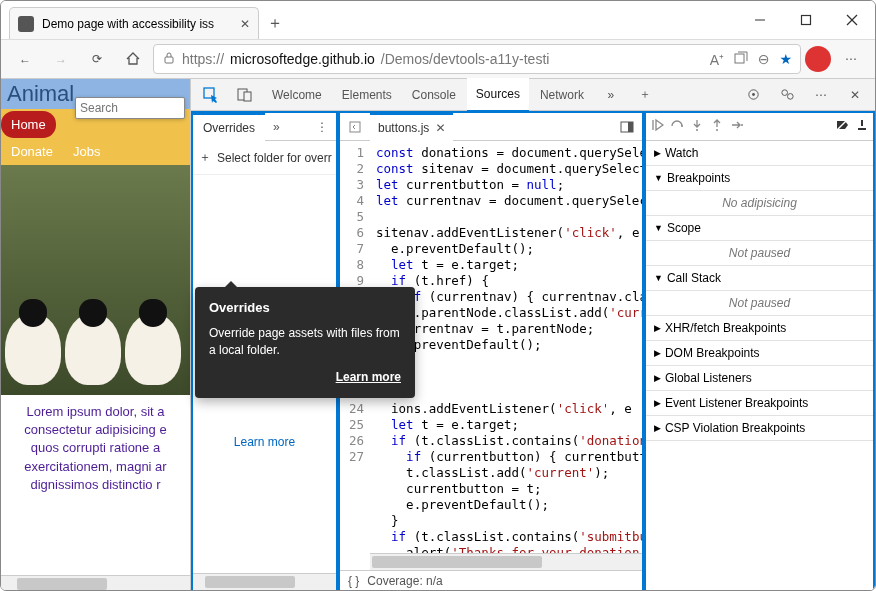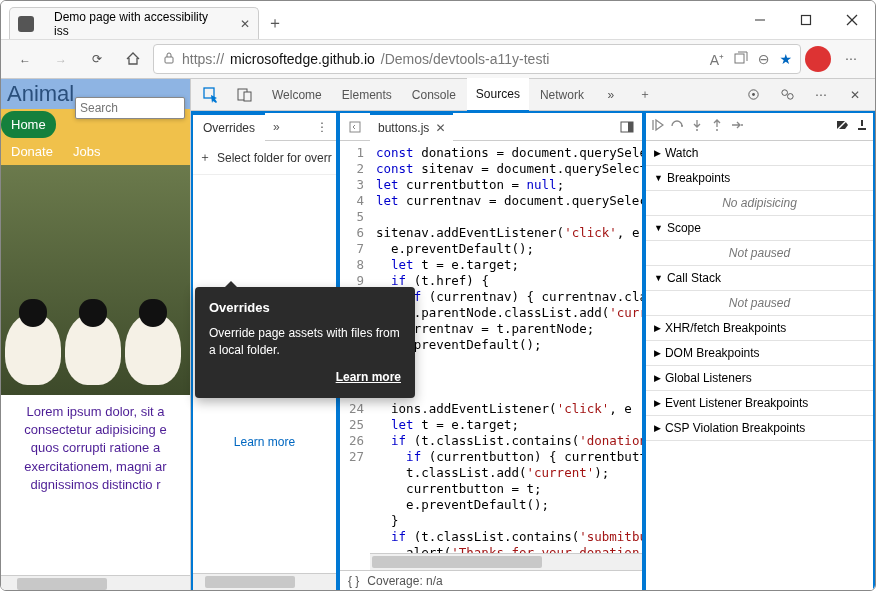--- a/index.html
+++ b/index.html
@@ -1,19 +1,19 @@
 <!DOCTYPE html>
 <html><head>
 <meta charset="utf-8">
 <style>
   * { box-sizing: border-box; margin: 0; padding: 0; }
   body { font-family: "Segoe UI", Arial, sans-serif; font-size: 12px; width: 876px; height: 591px; overflow: hidden; background: #fff; border: 1px solid #888; border-radius: 6px; position: relative; }
   
   .titlebar { height: 38px; background: #fff; display: flex; align-items: flex-end; padding-left: 8px; }
-  .tab { background: #f7f7f7; border: 1px solid #ccc; border-bottom: none; height: 32px; display: flex; align-items: center; padding: 0 8px; border-radius: 5px 5px 0 0; width: 250px; gap: 20px; font-size: 12px; }
+  .tab { background: #f7f7f7; border: 1px solid #ccc; border-bottom: none; height: 32px; display: flex; align-items: center; padding: 0 8px; border-radius: 5px 5px 0 0; width: 250px; gap: 8px; font-size: 12px; }
   .tab .fav { width: 16px; height: 16px; background: #555; border-radius: 3px; flex: none; }
   .tab .close { margin-left: auto; color: #555; }
   .newtab { width: 32px; height: 32px; display: flex; align-items: center; justify-content: center; color: #555; font-size: 16px; }
   .wincontrols { margin-left: auto; display: flex; height: 38px; }
   .wincontrols div { width: 46px; display: flex; align-items: center; justify-content: center; color: #333; }
   .wincontrols svg { width: 12px; height: 12px; }
   
   .addrbar { height: 40px; background: #f7f7f7; border-top: 1px solid #ddd; border-bottom: 1px solid #ccc; display: flex; align-items: center; padding: 0 8px; gap: 4px; }
   .iconbtn { width: 32px; height: 32px; display: flex; align-items: center; justify-content: center; color: #555; border-radius: 4px; }
   .urlbox { flex: 1; height: 30px; background: #fff; border: 1px solid #ccc; border-radius: 4px; display: flex; align-items: center; padding: 0 8px; gap: 6px; font-size: 14px; color: #777; }
@@ -22,21 +22,21 @@
   .star { color: #0067c0; }
   
   .main { height: 513px; display: flex; }
   
   .page { width: 190px; background: #fff; position: relative; overflow: hidden; border-right: 1px solid #ccc; }
   .banner { background: #8eb4e3; height: 30px; color: #2a4f7c; font-size: 22px; padding: 0 6px; display: flex; align-items: center; }
   .searchbox { position: absolute; left: 74px; top: 18px; width: 110px; height: 22px; border: 1px solid #888; background: #fff; font-size: 12px; padding: 2px 4px; color: #888; border-radius: 2px; box-shadow: 0 1px 4px rgba(0,0,0,0.2); }
   .nav { background: #f0c14b; padding: 2px 0 0 0; }
   .navrow { display: flex; }
   .navitem { color: #fff; padding: 6px 10px; font-size: 13px; }
-  .navitem.home { background: #15803d; border-radius: 13px; }
+  .navitem.home { background: #b91c1c; border-radius: 13px; }
   .photo { height: 230px; background: linear-gradient(#6b7a4c, #3d4a2a); display: flex; align-items: flex-end; gap: 4px; padding: 0 4px 10px; }
   .sheep { width: 56px; height: 72px; background: #f5f1e6; border-radius: 50% 50% 40% 40%; position: relative; }
   .sheep::before { content:""; position:absolute; top:-14px; left:50%; transform:translateX(-50%); width:28px; height:28px; background:#111; border-radius: 45% 45% 50% 50%; }
   .lorem { padding: 8px; font-size: 13px; color: #4c1d95; line-height: 1.4; text-align: center; }
   .page .hscroll { position: absolute; bottom: 0; left: 0; right: 0; height: 17px; background: #f0f0f0; border-top: 1px solid #ccc; }
   .page .hscroll .thumb { position: absolute; left: 16px; top: 2px; width: 90px; height: 12px; background: #c8c8c8; border-radius: 2px; }
   
   .devtools { flex: 1; display: flex; flex-direction: column; background: #f3f3f3; }
   .dt-toolbar { height: 32px; border-bottom: 1px solid #ccc; display: flex; align-items: center; padding: 0 4px; gap: 2px; }
   .dt-toolbar .tab { all: unset; padding: 0 9px; height: 32px; display: flex; align-items: center; color: #555; font-size: 12px; }

